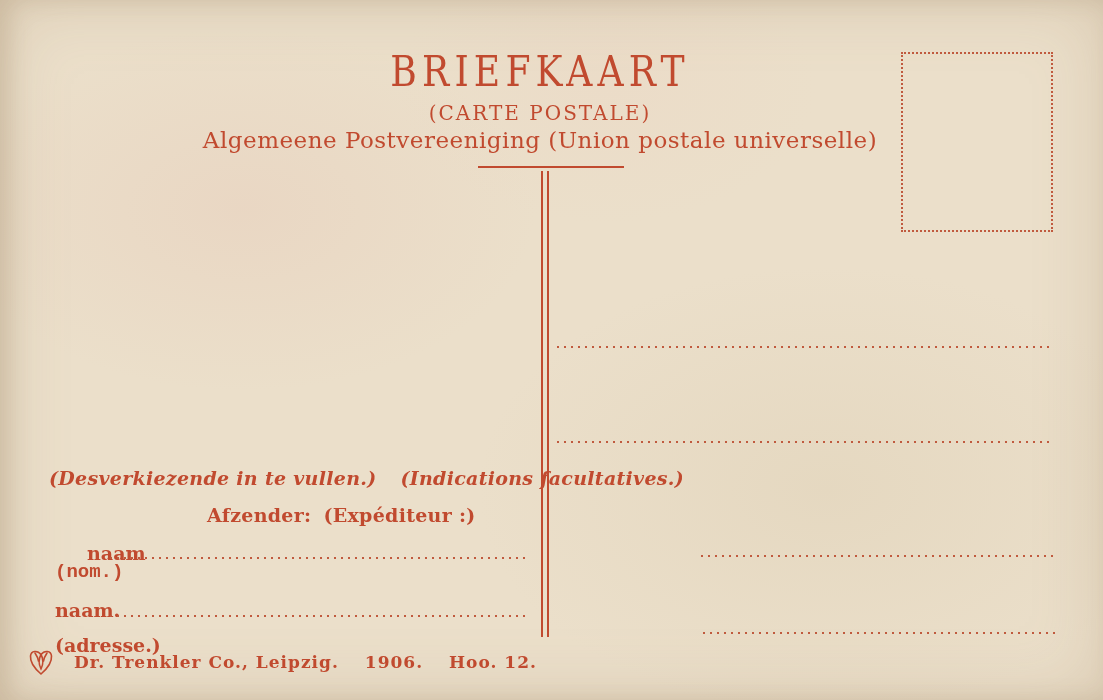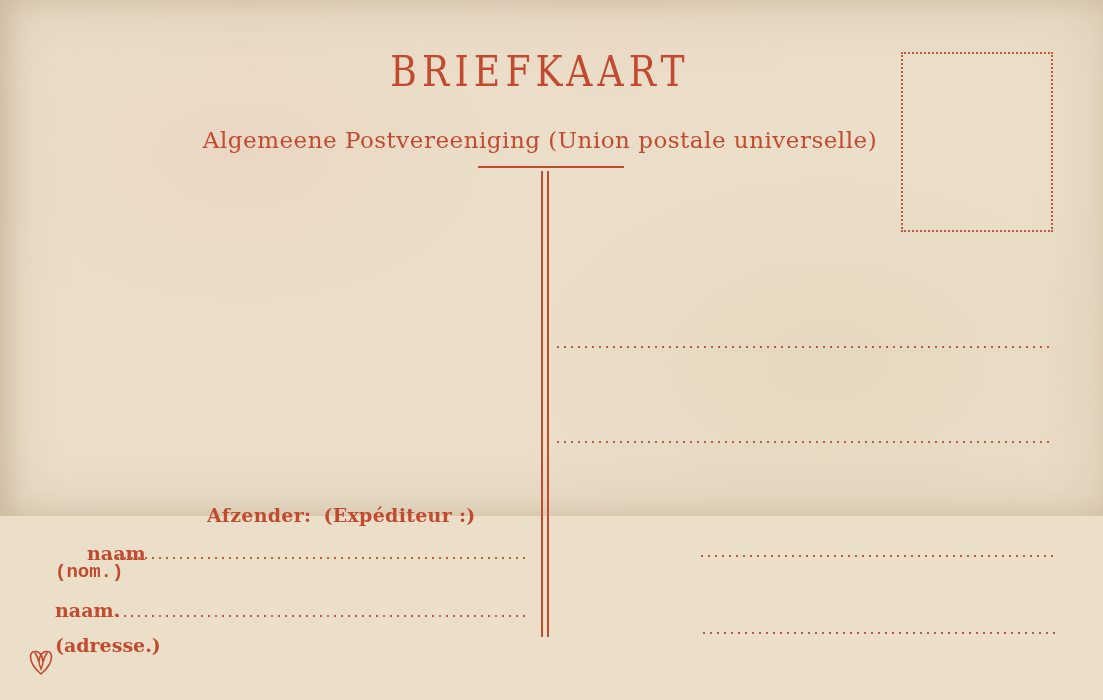--- a/index.html
+++ b/index.html
@@ -7,21 +7,21 @@
     --dot-red:#c05a3e;
     --paper:#ebdfca;
   }
   html,body{margin:0;padding:0;}
   body{
     width:1103px;height:700px;overflow:hidden;
     font-family:"DejaVu Serif","Liberation Serif",serif;
     background:var(--paper);
   }
   .postcard{
-    position:relative;width:1103px;height:516px;
+    position:relative;width:1103px;height:700px;
     background:
       radial-gradient(ellipse 420px 260px at 22% 30%, rgba(228,190,175,.25), rgba(228,190,175,0) 70%),
       radial-gradient(ellipse 500px 320px at 75% 70%, rgba(215,200,170,.30), rgba(215,200,170,0) 70%),
       radial-gradient(ellipse 300px 200px at 55% 12%, rgba(236,214,196,.35), rgba(236,214,196,0) 70%),
       var(--paper);
     box-shadow:inset 0 0 70px rgba(150,118,82,.22), inset 10px 0 22px rgba(130,98,62,.18);
     color:var(--ink-red);
   }
   .hdr{position:absolute;left:0;width:1080px;text-align:center;}
   .title{
@@ -79,47 +79,54 @@
   .imprint .seg:last-child{margin-right:0;}
 </style>
 </head>
 <body>
 
 <div class="postcard">
 
   <div class="hdr title">
     <span>BRIEFKAART</span>
   </div>
+  <div class="hdr subtitle">(CARTE POSTALE)</div>
   <div class="hdr upu">Algemeene Postvereeniging (Union postale universelle)</div>
 
   <div class="hdr-rule"></div>
   <div class="divider"></div>
 
   <div class="stamp-box"></div>
 
   <div class="dotline addr1"></div>
   <div class="dotline addr2"></div>
   <div class="dotline addr3"></div>
   <div class="dotline addr4"></div>
 
+  <div class="optional">
+    <span class="gap">(Desverkiezende in te vullen.)</span><span>(Indications facultatives.)</span>
+  </div>
 
   <div class="sender">
     <span class="gap">Afzender:</span><span>(Expéditeur :)</span>
   </div>
 
   <div class="fld naam-nl">naam</div>
   <div class="fld naam-fr">(nom.)</div>
   <div class="dotline name-line"></div>
 
   <div class="fld adres-nl">naam.</div>
   <div class="fld adres-fr">(adresse.)</div>
   <div class="dotline adres-line"></div>
 
   <div class="footer">
     <svg class="logo" viewBox="0 0 26 28" fill="none" stroke="#c14a2f" stroke-width="1.6" stroke-linecap="round">
       <path d="M13 26 C6 20 2 14 2.5 8 C3 2.5 9.5 2 13 6.5 C16.5 2 23 2.5 23.5 8 C24 14 20 20 13 26 Z"></path>
       <path d="M13 6.5 C10.5 11 10.5 16 13 21 C15.5 16 15.5 11 13 6.5 Z"></path>
       <path d="M7 5 C9 8 10 10 10.5 13"></path>
       <path d="M19 5 C17 8 16 10 15.5 13"></path>
     </svg>
+    <div class="imprint">
+      <span class="seg">Dr. Trenkler Co., Leipzig.</span><span class="seg">1906.</span><span class="seg">Hoo. 12.</span>
+    </div>
   </div>
 
 </div>
 
 </body></html>

